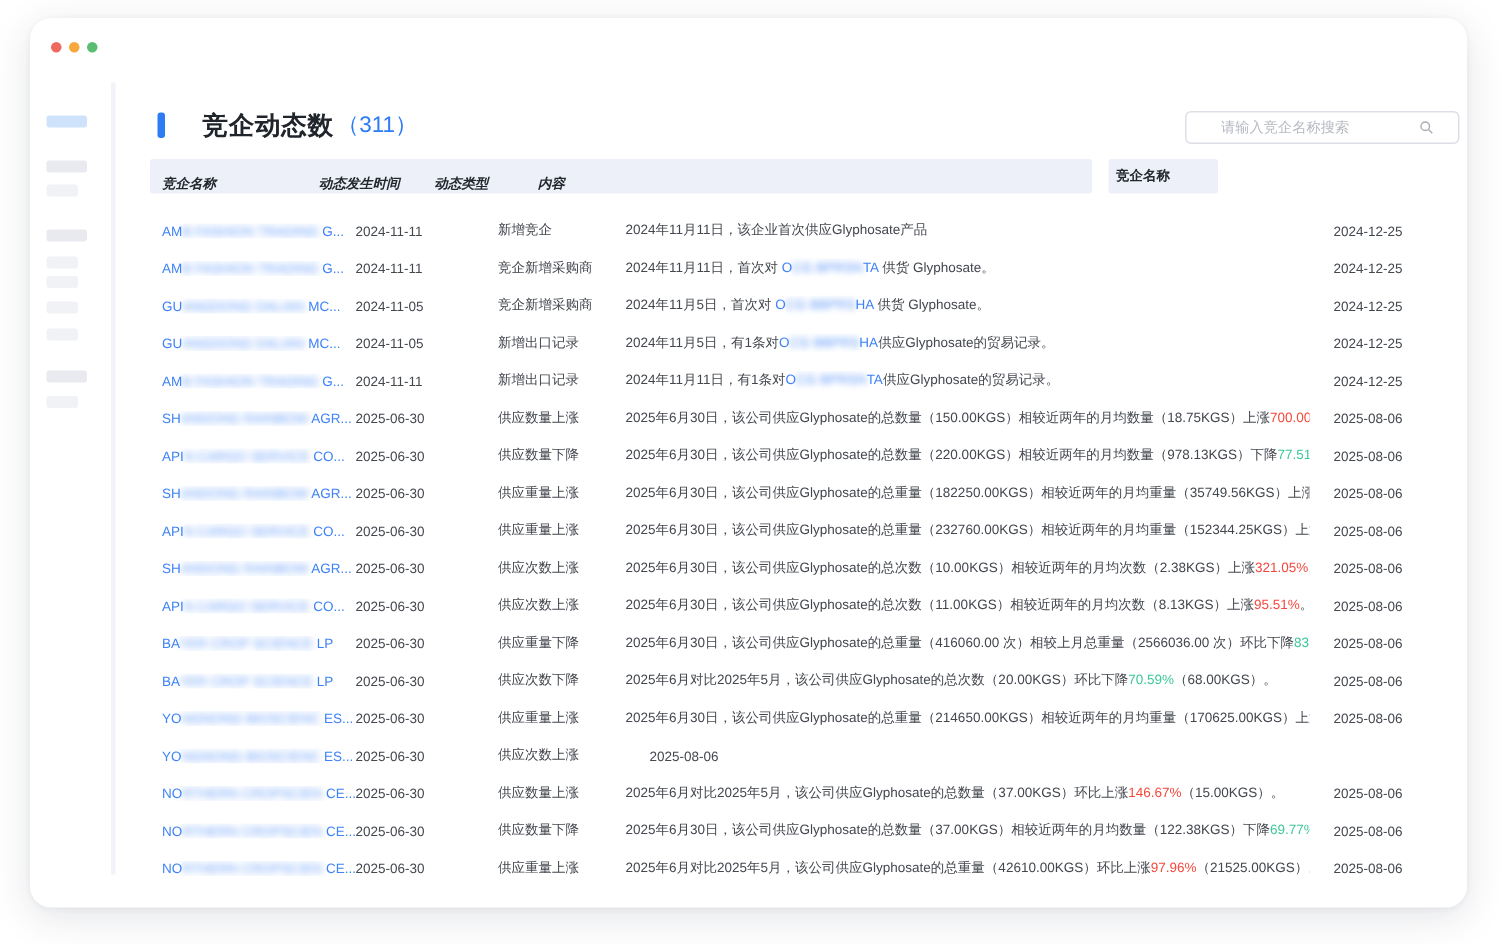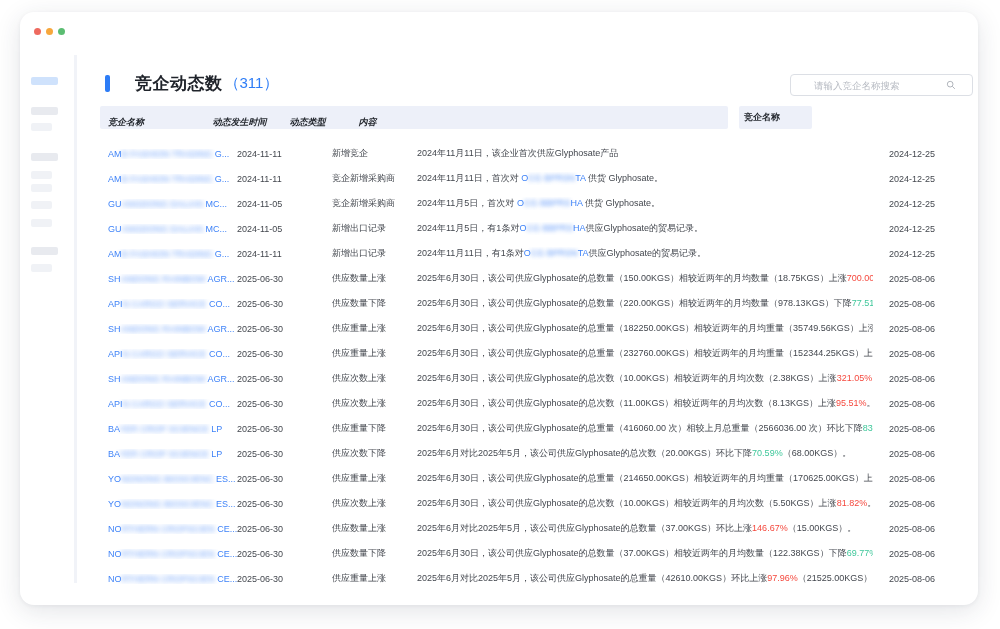--- a/index.html
+++ b/index.html
@@ -209,21 +209,20 @@
           <div class="cell col-time">2025-06-30</div>
           <div class="cell col-type">供应重量上涨</div>
           <div class="cell col-content"><span class="seg-t">2025年6月30日，该公司供应Glyphosate的总重量（214650.00KGS）相较近两年的月均重量（170625.00KGS）上涨</span></div>
           <div class="gapcell"></div>
           <div class="cell-upd">2025-08-06</div>
         </div>
         <div class="trow">
           <div class="cell col-name"><span class="link">YO<span class="blurred">NGNONG BIOSCIENC</span> ES...</span></div>
           <div class="cell col-time">2025-06-30</div>
           <div class="cell col-type">供应次数上涨</div>
-          <div class="cell col-content"><span class="seg-t">2025年6月30日，该公司供应Glyphosate的总次数（10.00KGS）相较近两年的月均次数（5.50KGS）上涨</span><span class="seg-r">81.82%</span><span class="seg-t">。</span></div>
           <div class="gapcell"></div>
           <div class="cell-upd">2025-08-06</div>
         </div>
         <div class="trow">
           <div class="cell col-name"><span class="link">NO<span class="blurred">RTHERN CROPSCIEN</span> CE...</span></div>
           <div class="cell col-time">2025-06-30</div>
           <div class="cell col-type">供应数量上涨</div>
           <div class="cell col-content"><span class="seg-t">2025年6月对比2025年5月，该公司供应Glyphosate的总数量（37.00KGS）环比上涨</span><span class="seg-r">146.67%</span><span class="seg-t">（15.00KGS）。</span></div>
           <div class="gapcell"></div>
           <div class="cell-upd">2025-08-06</div>

